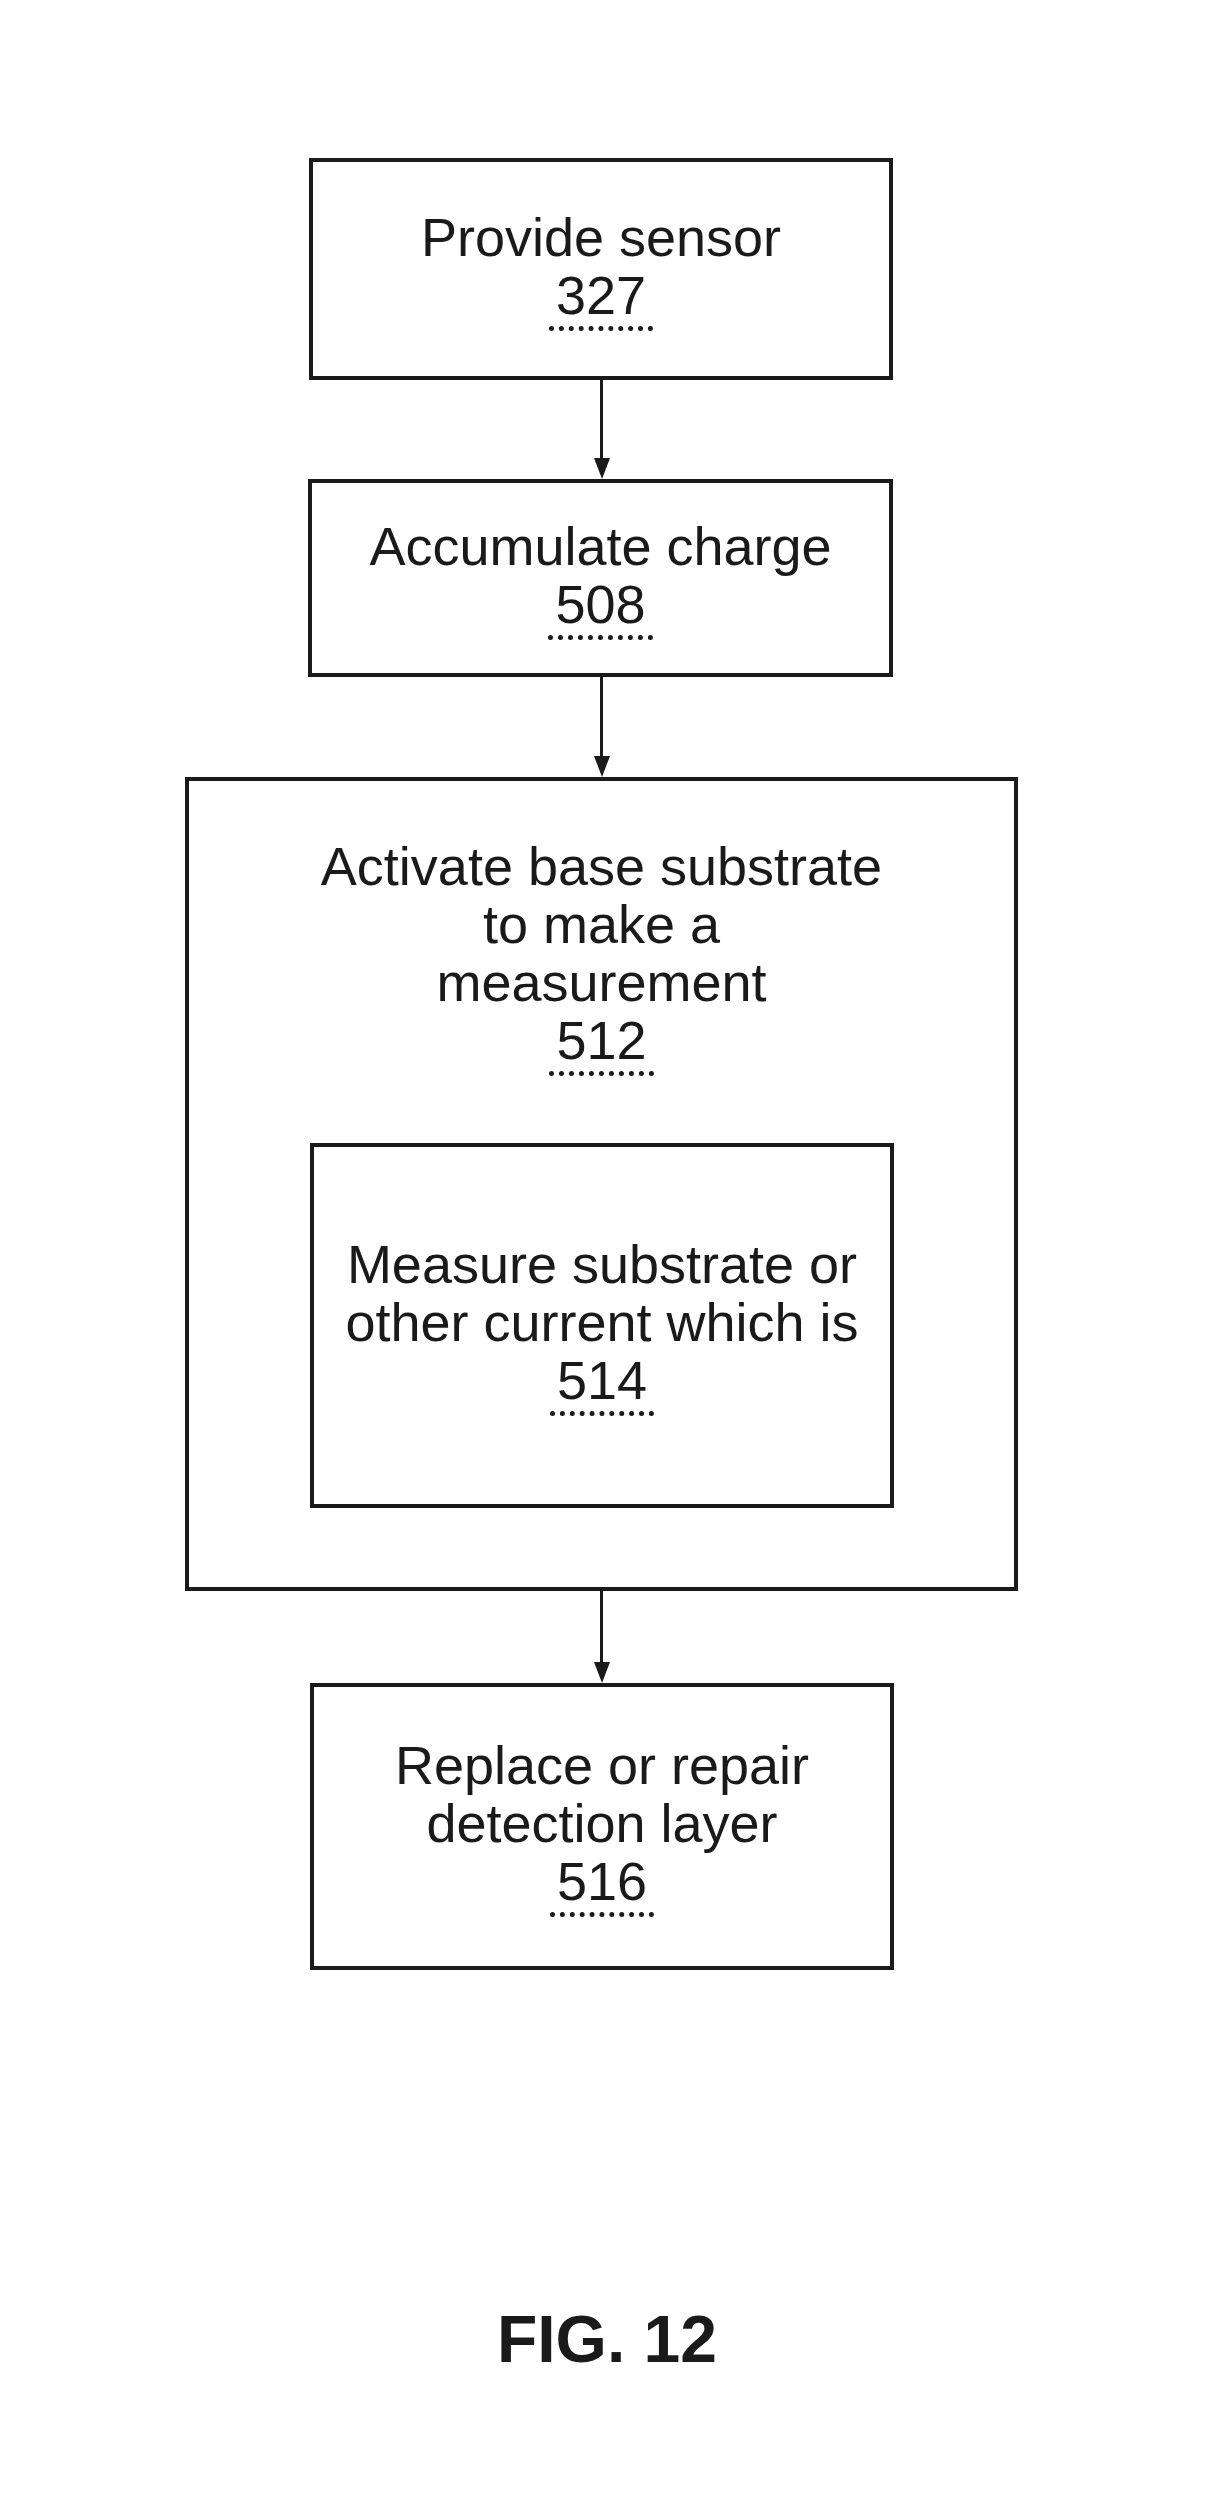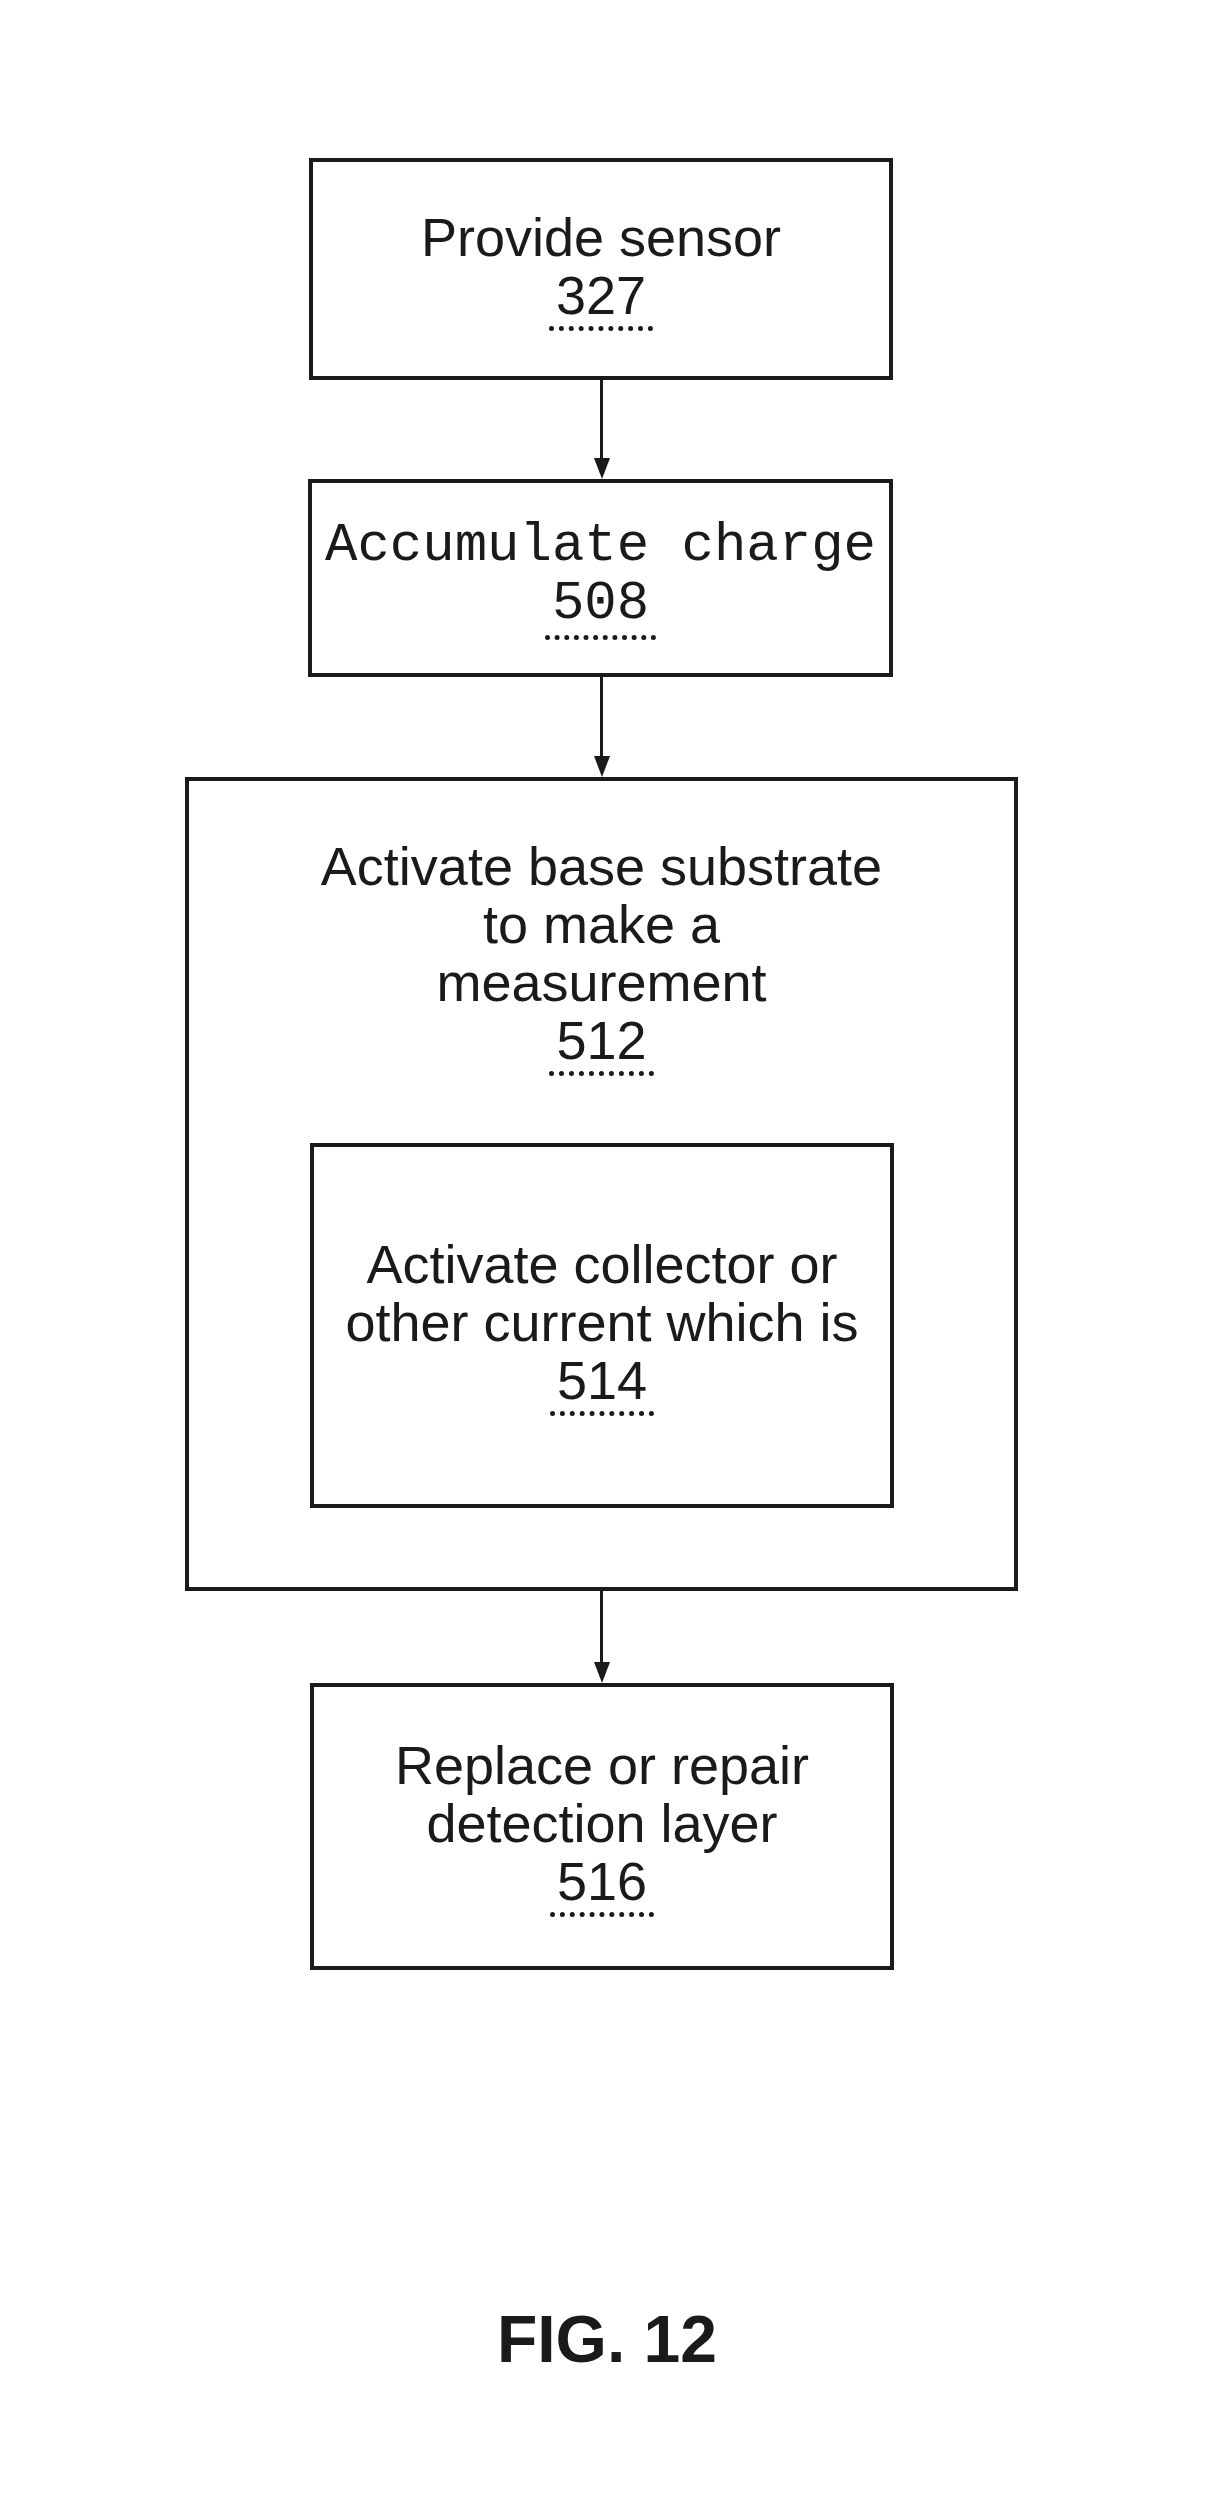--- a/index.html
+++ b/index.html
@@ -27,21 +27,21 @@
     text-align: center;
     font-size: 54px;
     line-height: 58px;
     color: #1a1a1a;
   }
   .box.outer-container {
     justify-content: flex-start;
     padding-top: 56px;
   }
   #box-502 { left: 309px; top: 158px;  width: 584px; height: 222px; }
-  #box-508 { left: 308px; top: 479px;  width: 585px; height: 198px; font-family: Liberation Mono, monospace; }
+  #box-508 { left: 308px; top: 479px;  width: 585px; height: 198px; }
   #box-512 { left: 185px; top: 777px;  width: 833px; height: 814px; }
   #box-514 { left: 310px; top: 1143px; width: 584px; height: 365px; }
   #box-516 { left: 310px; top: 1683px; width: 584px; height: 287px; }
   .ref {
     display: inline-block;
     border-bottom: 5px dotted #1a1a1a;
     padding: 0 7px 2px 7px;
   }
   .arrow {
     position: absolute;
@@ -104,21 +104,21 @@
   </div>
 
   <div class="box outer-container" id="box-512">
     <div class="line">Activate base substrate</div>
     <div class="line">to make a</div>
     <div class="line">measurement</div>
     <div class="line"><span class="ref">512</span></div>
   </div>
 
   <div class="box" id="box-514">
-    <div class="line">Activate collector or</div>
+    <div class="line">Measure substrate or</div>
     <div class="line">other current which is</div>
     <div class="line"><span class="ref">514</span></div>
   </div>
 
   <div class="arrow" id="arrow-3">
     <div class="shaft"></div>
     <div class="head"></div>
   </div>
 
   <div class="box" id="box-516">

